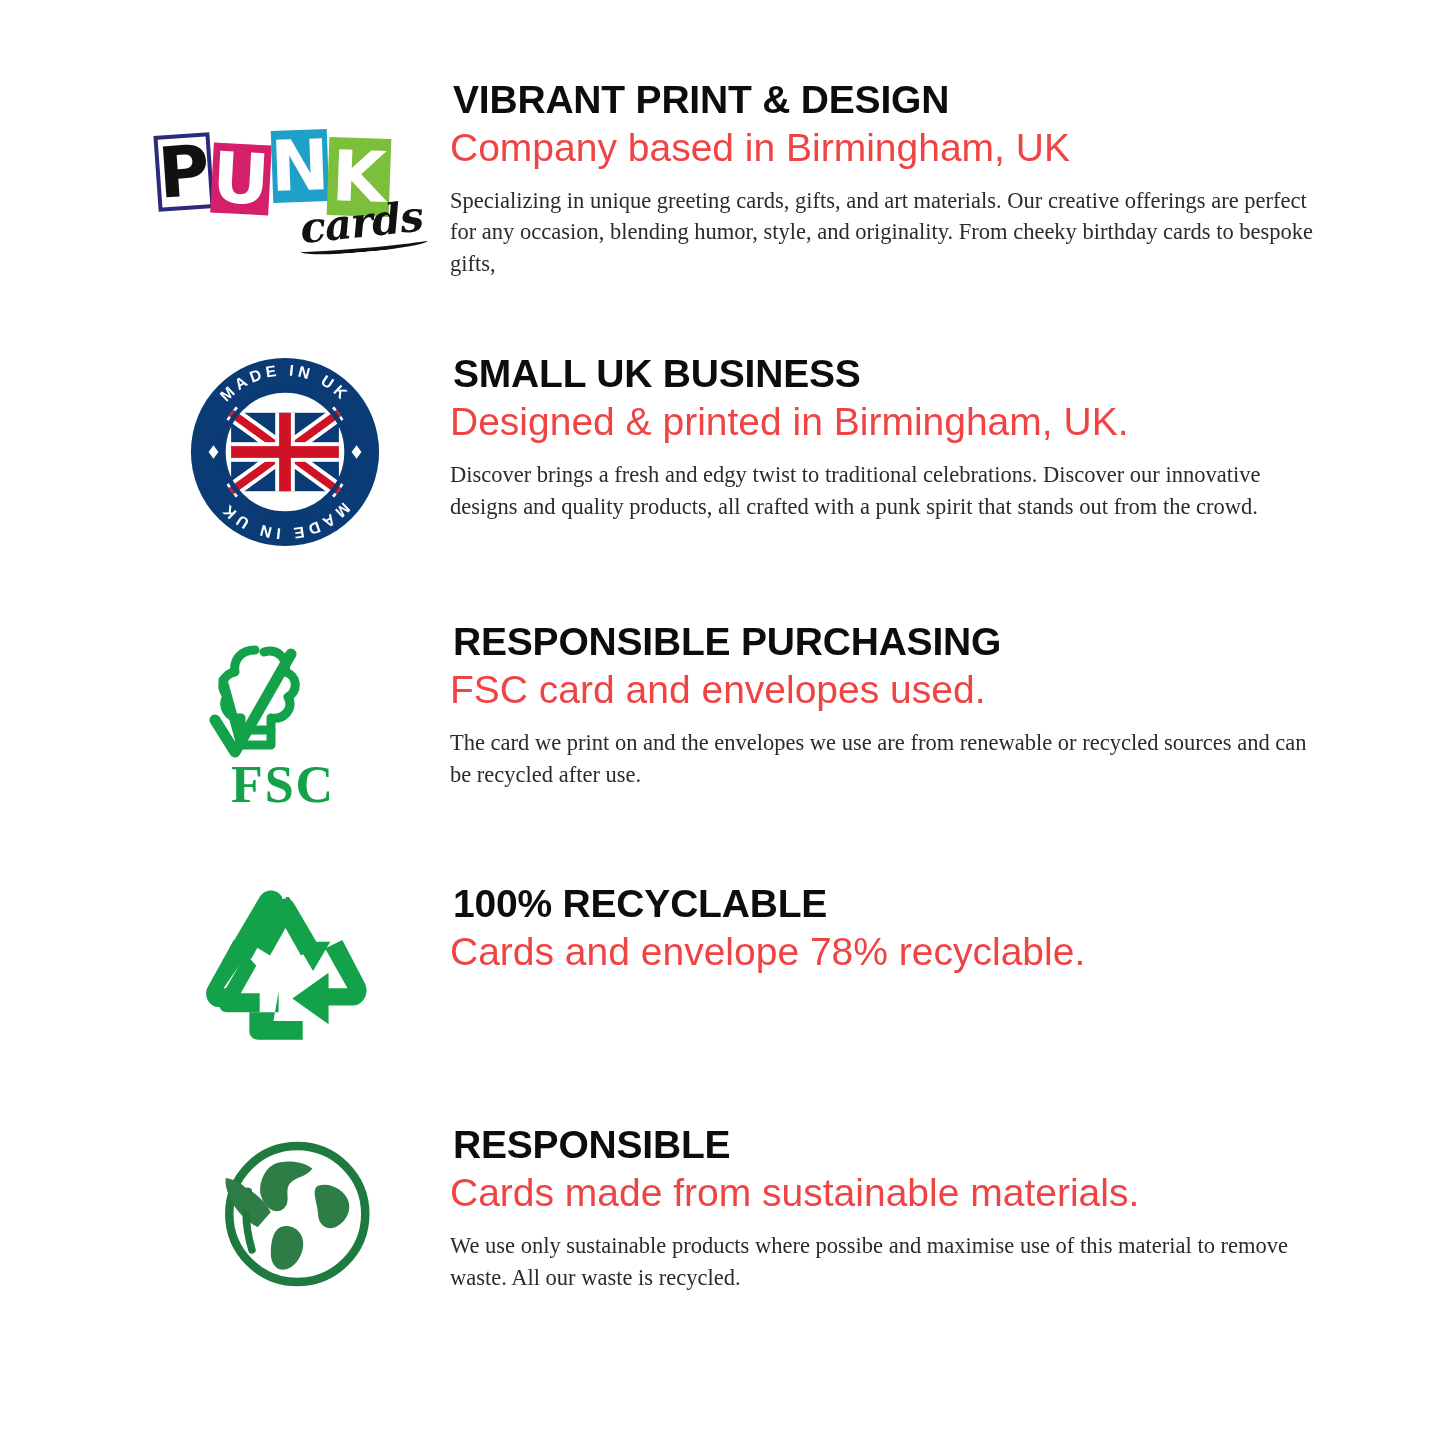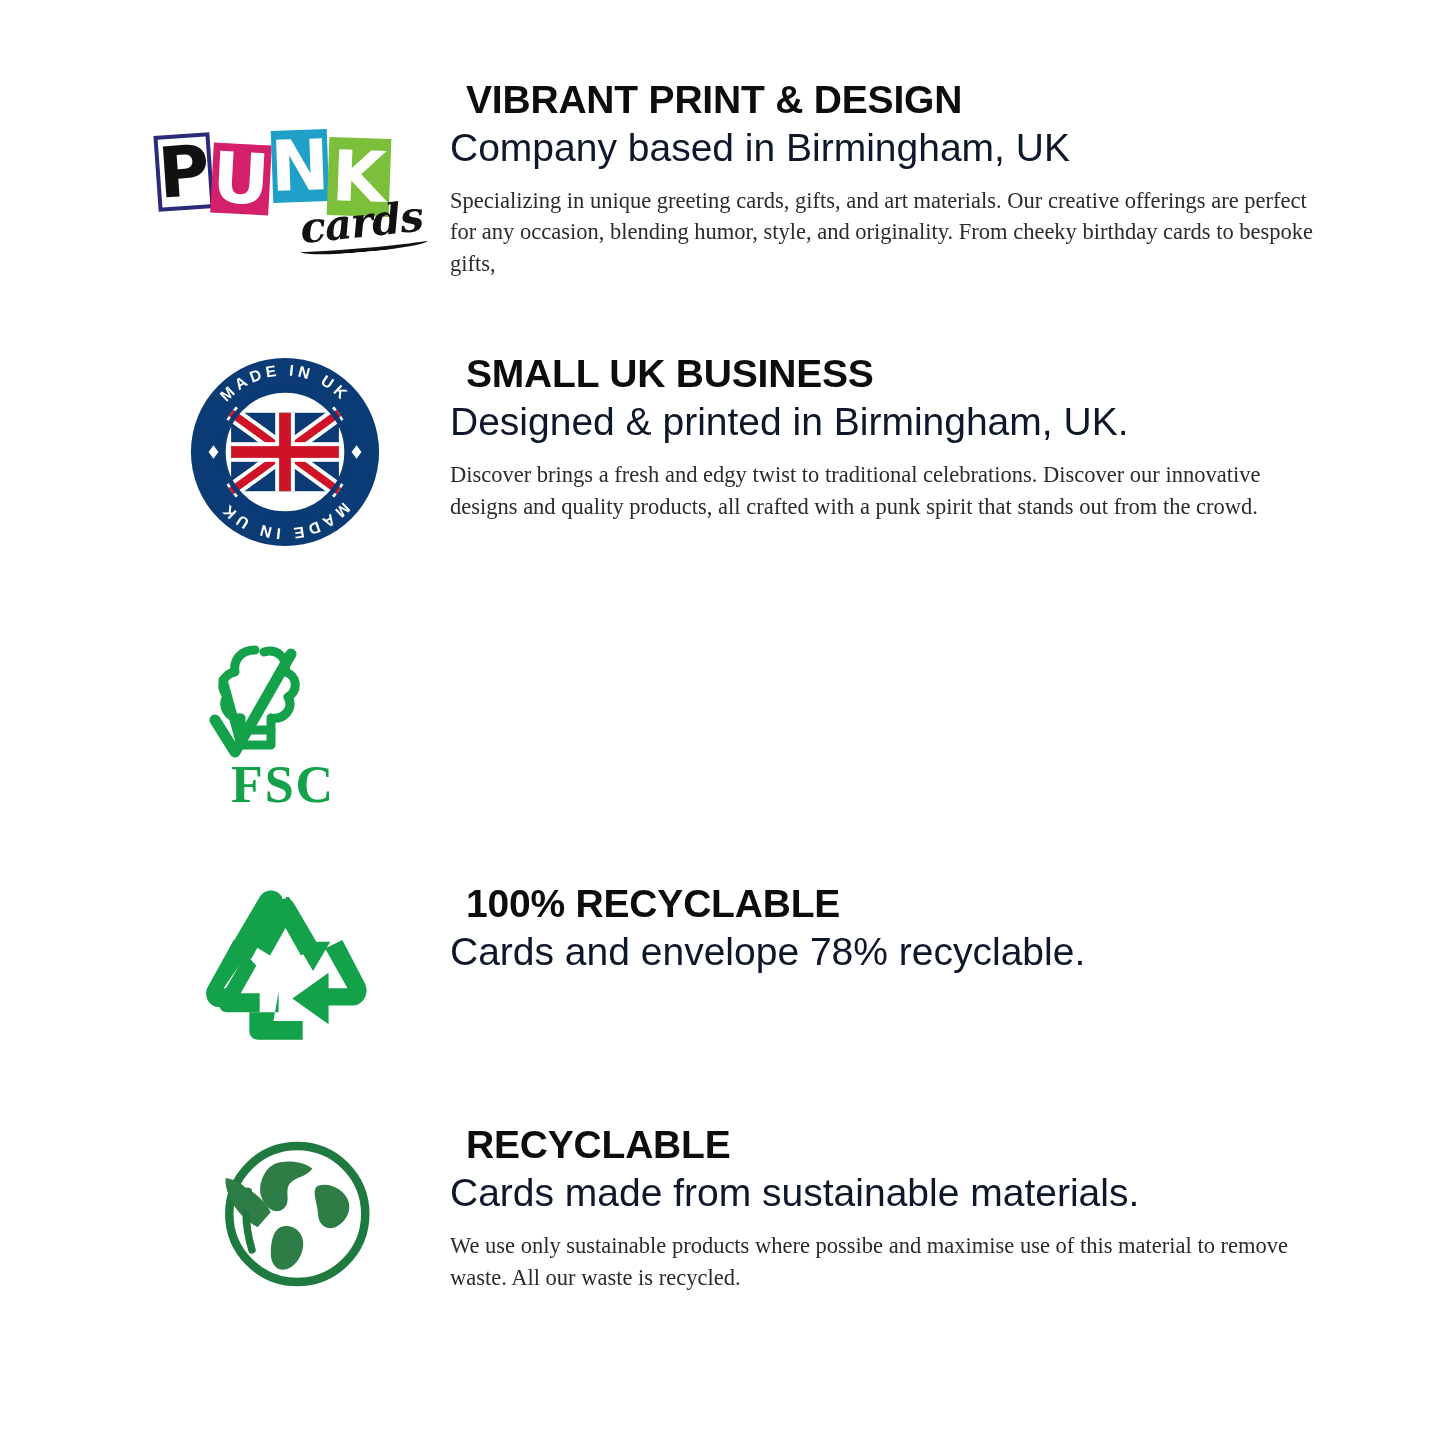--- a/index.html
+++ b/index.html
@@ -36,29 +36,29 @@
   }
   .text-col {
     flex: 1;
     padding-top: 0px;
   }
   .f-title {
     font-size: 39px;
     font-weight: bold;
     letter-spacing: -0.2px;
     line-height: 1.12;
-    margin: 0 0 4px 16px;
+    margin: 0 0 4px 3px;
     color: #0d0d0d;
   }
   .f-sub {
     font-size: 39px;
     font-weight: normal;
     line-height: 1.15;
     margin: 0 0 14px 0;
-    color: #0f172a;
+    color: #ef4444;
   }
   .f-body {
     font-size: 22.5px;
     line-height: 1.42;
     margin: 0;
     color: #2b2b2b;
     max-width: 875px;
     font-family: Liberation Serif, serif;
   }
   
@@ -206,20 +206,25 @@
       <svg class="svg-icon" width="180" height="190" viewBox="0 0 180 190">
         <g fill="none" stroke="#13a149" stroke-width="9" stroke-linecap="round" stroke-linejoin="round">
           <path d="M60 30 C46 30 38 40 40 52 C28 54 24 66 32 76 C26 86 33 99 46 98 L46 110 L76 110 L76 98 C90 100 99 88 93 77 C104 70 102 55 90 52 C93 38 82 28 69 32"></path>
           <path d="M46 110 L46 125 L76 125 L76 110"></path>
           <path d="M28 60 L46 125"></path>
         </g>
         <path d="M20 100 L40 132 L96 34" fill="none" stroke="#13a149" stroke-width="11" stroke-linecap="round" stroke-linejoin="round"></path>
         <text x="88" y="182" text-anchor="middle" font-family="Liberation Serif, serif" font-weight="bold" font-size="52" fill="#13a149" letter-spacing="2">FSC</text>
       </svg>
     </div>
+    <div class="text-col">
+      <h2 class="f-title">RESPONSIBLE PURCHASING</h2>
+      <div class="f-sub">FSC card and envelopes used.</div>
+      <p class="f-body">The card we print on and the envelopes we use are from renewable or recycled sources and can be recycled after use.</p>
+    </div>
   </div>
 
   <div class="feature row-4">
     <div class="icon-col">
       <svg class="svg-icon" width="175" height="155" viewBox="0 0 200 180">
         <g fill="#13a149">
           <path d="M100 8 L130 60 L112 60 L132 94 L152 60 L134 60 L104 8 Z"></path>
           <path d="M100 10 C96 10 92 12 90 16 L62 64 L82 76 L100 44 L118 76 L138 64 L110 16 C108 12 104 10 100 10 Z"></path>
           <path d="M54 74 L24 126 C20 133 24 142 32 142 L70 142 L70 120 L48 120 L66 88 Z"></path>
           <path d="M60 68 L40 58 L10 112 C4 122 11 136 23 136 L34 136 L34 114 L28 114 L60 68 Z"></path>
@@ -246,19 +251,19 @@
           <path d="M92 38 C104 32 124 34 134 42 C126 52 116 50 110 58 C104 66 112 76 104 84 C96 92 84 84 80 72 C76 60 82 44 92 38 Z"></path>
           <path d="M140 60 C152 56 168 64 172 76 C176 88 168 100 158 104 C148 108 140 100 140 90 C140 80 132 64 140 60 Z"></path>
           <path d="M100 104 C110 100 122 106 124 118 C126 130 118 144 108 148 C98 152 90 144 90 132 C90 120 92 108 100 104 Z"></path>
         </g>
         <path d="M76 104 C58 94 44 76 42 56 C62 58 80 70 90 88" fill="#2e7d46"></path>
         <path d="M70 128 C64 108 62 86 66 66" fill="none" stroke="#1f7a3f" stroke-width="8" stroke-linecap="round"></path>
         <path d="M66 88 C52 82 42 68 42 52 C58 54 70 66 74 80" fill="#2e7d46"></path>
       </svg>
     </div>
     <div class="text-col">
-      <h2 class="f-title">RECYCLABLE</h2>
+      <h2 class="f-title">RESPONSIBLE</h2>
       <div class="f-sub">Cards made from sustainable materials.</div>
       <p class="f-body">We use only sustainable products where possibe and maximise use of this material to remove waste. All our waste is recycled.</p>
     </div>
   </div>
 
 </div>
 
 </body></html>

